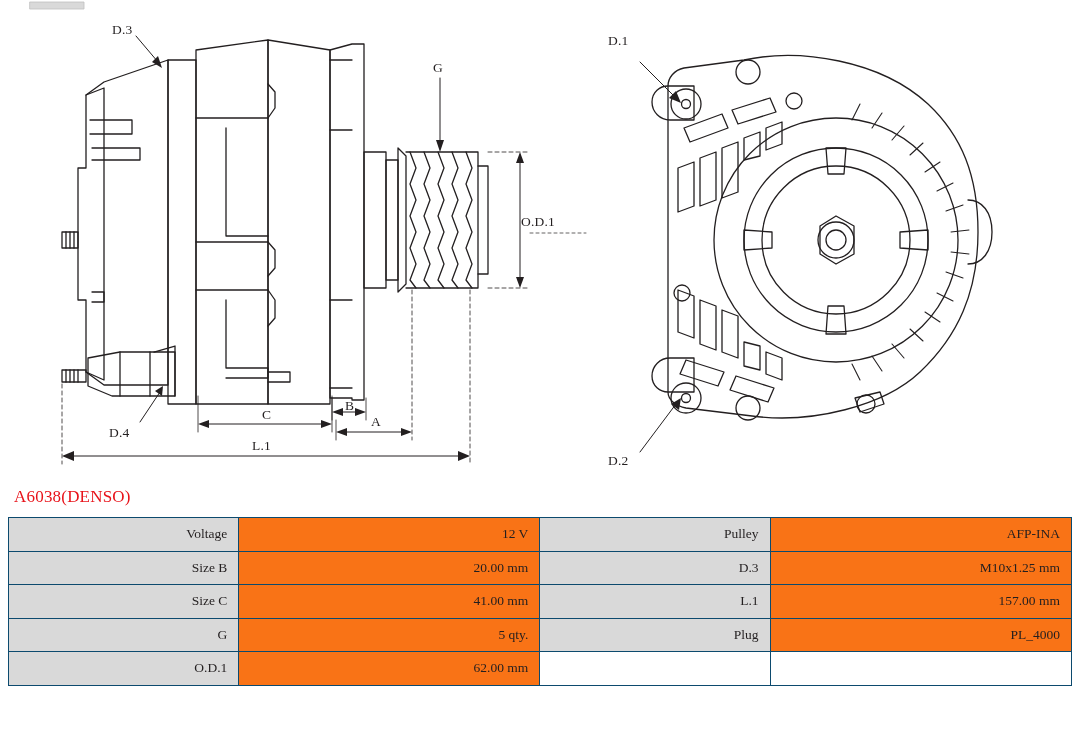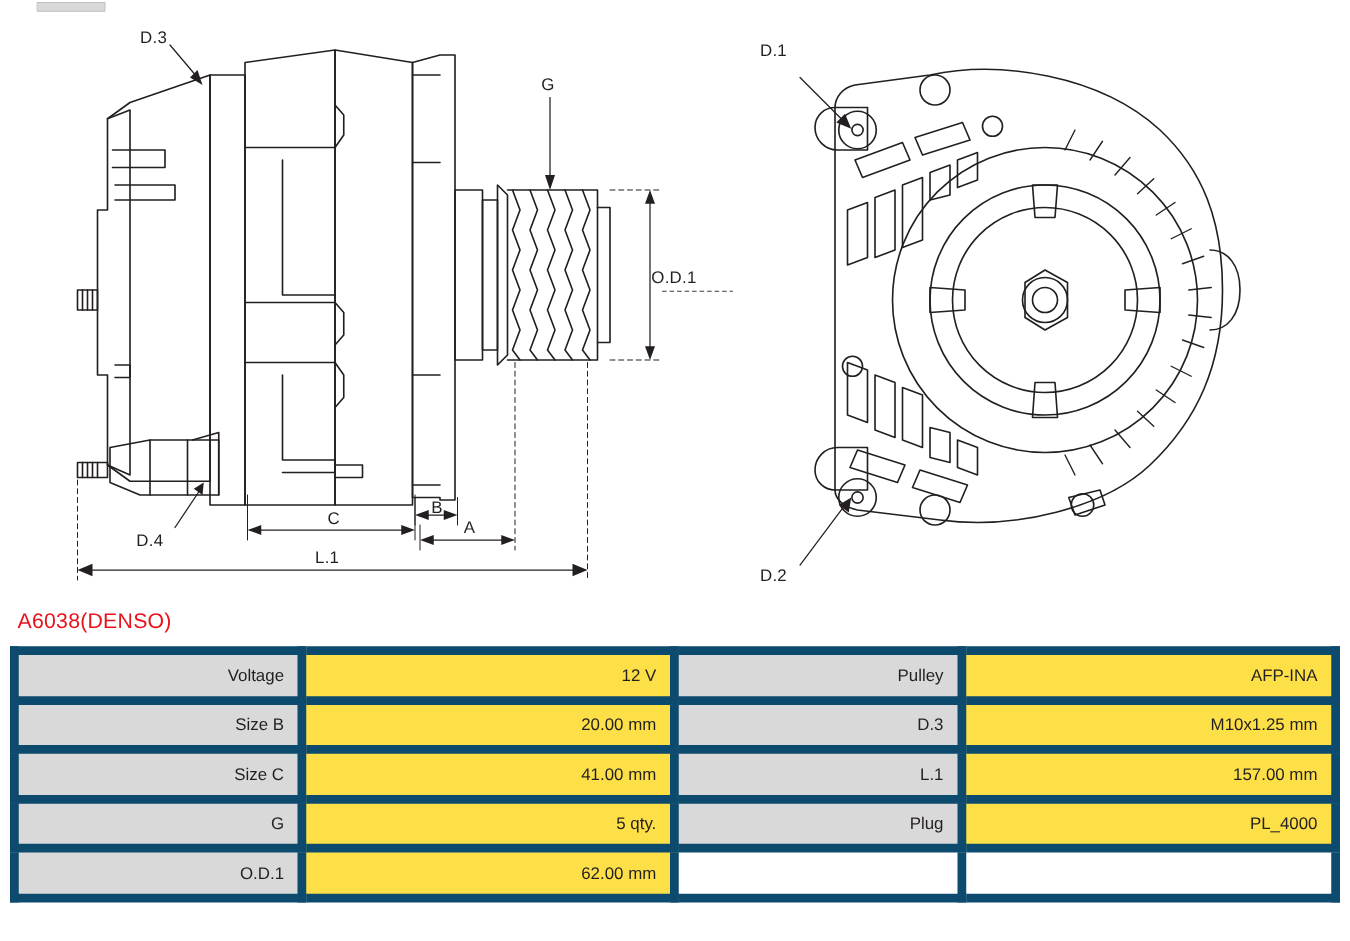--- a/index.html
+++ b/index.html
@@ -12,20 +12,21 @@
     height: 753px;
     font-family: "Liberation Sans", sans-serif;
     color: #231f20;
     position: relative;
     overflow: hidden;
   }
   .page {
     position: relative;
     width: 1080px;
     height: 574px;
+    font-family: Liberation Serif, serif;
   }
   
   .drawing {
     position: absolute;
     left: 0;
     top: 0;
     width: 1080px;
     height: 480px;
   }
   .drawing svg {
@@ -51,33 +52,33 @@
   
   .spec-table {
     position: absolute;
     left: 8px;
     top: 517px;
     width: 1064px;
     border-collapse: collapse;
     font-size: 13.5px;
   }
   .spec-table td {
-    border: 7px solid #0c4a6e;
+    border: 1px solid #0c4a6e;
     height: 32.5px;
     padding: 0 11px;
     vertical-align: middle;
   }
   .lab {
     background: #d9d9d9;
     text-align: right;
     width: 210px;
     color: #231f20;
   }
   .val {
-    background: #fde047;
+    background: #f97316;
     text-align: right;
     width: 282px;
     color: #231f20;
   }
   .empty {
     background: #ffffff;
     border: 1px solid #ffffff;
   }
 </style>
 </head>

